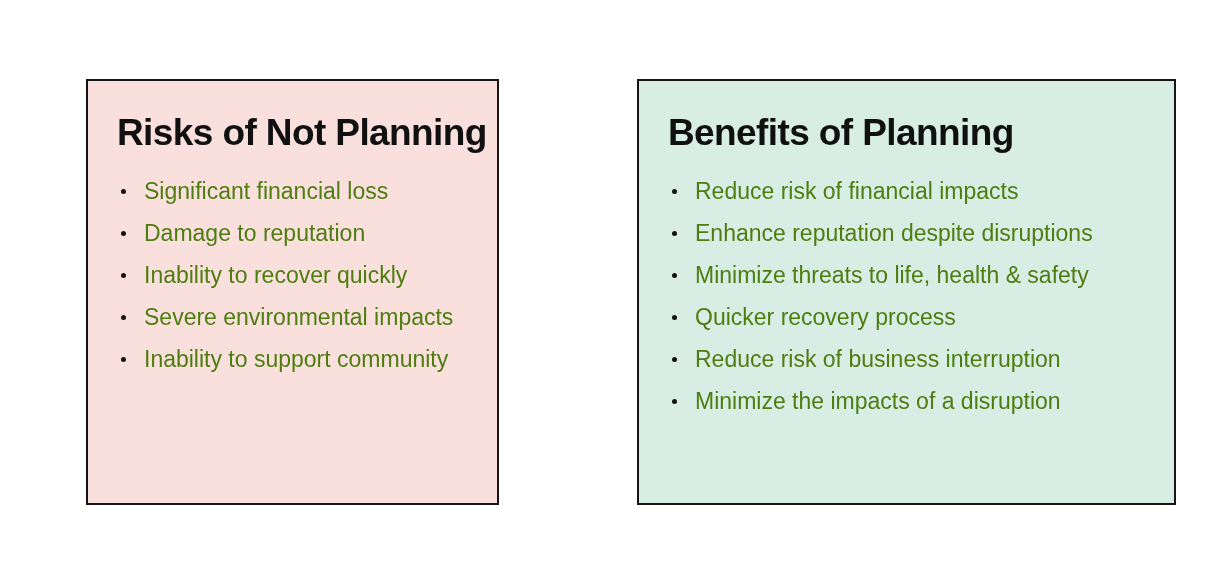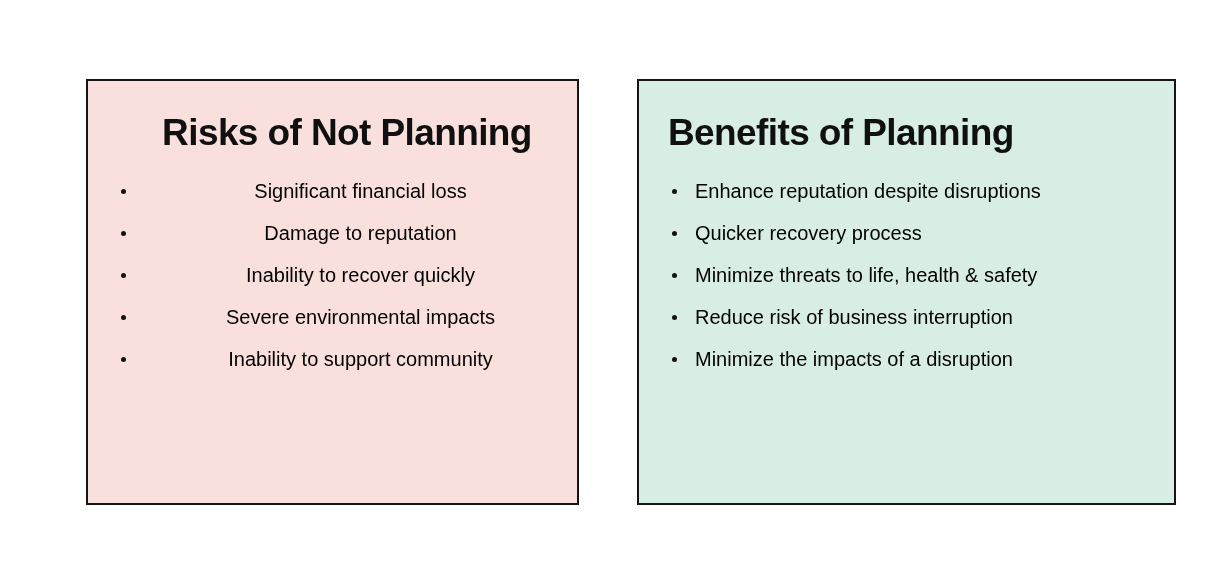--- a/index.html
+++ b/index.html
@@ -27,23 +27,22 @@
     position: absolute;
     top: 79px;
     height: 426px;
     box-sizing: border-box;
     border: 2px solid #151515;
     padding: 0;
   }
 
   .panel--risks {
     left: 86px;
-    width: 493px;
+    width: 413px;
     background: #f9e0dc;
-    text-align: center;
   }
 
   .panel--benefits {
     left: 637px;
     width: 539px;
     background: #d8eee5;
   }
 
   .panel-title {
     margin: 0;
@@ -59,23 +58,23 @@
   .panel-list {
     list-style: none;
     margin: 0;
     padding: 27px 0 0 31px;
   }
 
   .panel-list .list-item {
     position: relative;
     padding-left: 25px;
     margin: 0 0 20px 0;
-    font-size: 20px;
+    font-size: 23px;
     line-height: 22px;
-    color: #000000;
+    color: #4d7c0f;
     white-space: nowrap;
   }
 
   .panel-list .list-item:last-child {
     margin-bottom: 8px;
   }
 
   .bullet-dot {
     position: absolute;
     left: 2px;
@@ -115,29 +114,33 @@
         <span>Inability to support community</span>
       </li>
     </ul>
   </section>
 
   <section class="panel panel--benefits">
     <h2 class="panel-title">Benefits of Planning</h2>
     <ul class="panel-list">
       <li class="list-item">
         <span class="bullet-dot"></span>
+        <span>Reduce risk of financial impacts</span>
+      </li>
+      <li class="list-item">
+        <span class="bullet-dot"></span>
         <span>Enhance reputation despite disruptions</span>
       </li>
       <li class="list-item">
         <span class="bullet-dot"></span>
-        <span>Quicker recovery process</span>
+        <span>Minimize threats to life, health &amp; safety</span>
       </li>
       <li class="list-item">
         <span class="bullet-dot"></span>
-        <span>Minimize threats to life, health &amp; safety</span>
+        <span>Quicker recovery process</span>
       </li>
       <li class="list-item">
         <span class="bullet-dot"></span>
         <span>Reduce risk of business interruption</span>
       </li>
       <li class="list-item">
         <span class="bullet-dot"></span>
         <span>Minimize the impacts of a disruption</span>
       </li>
     </ul>

